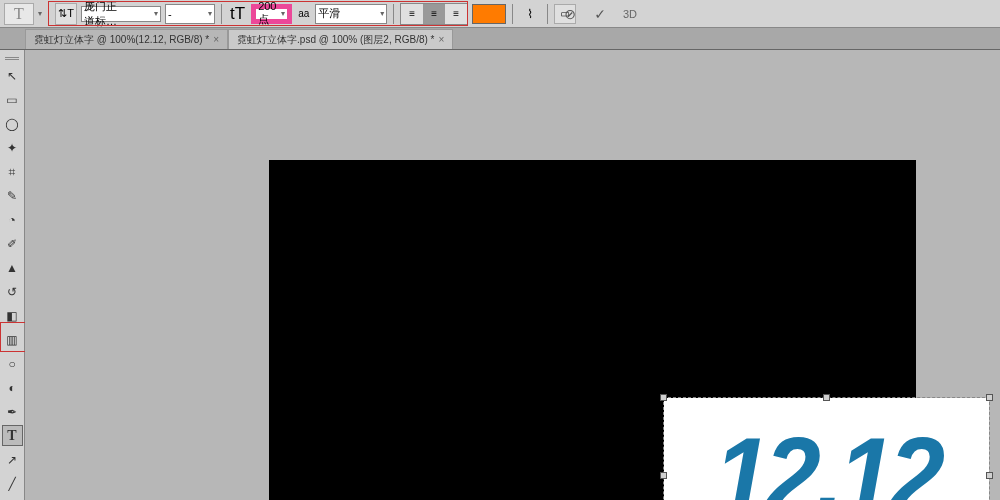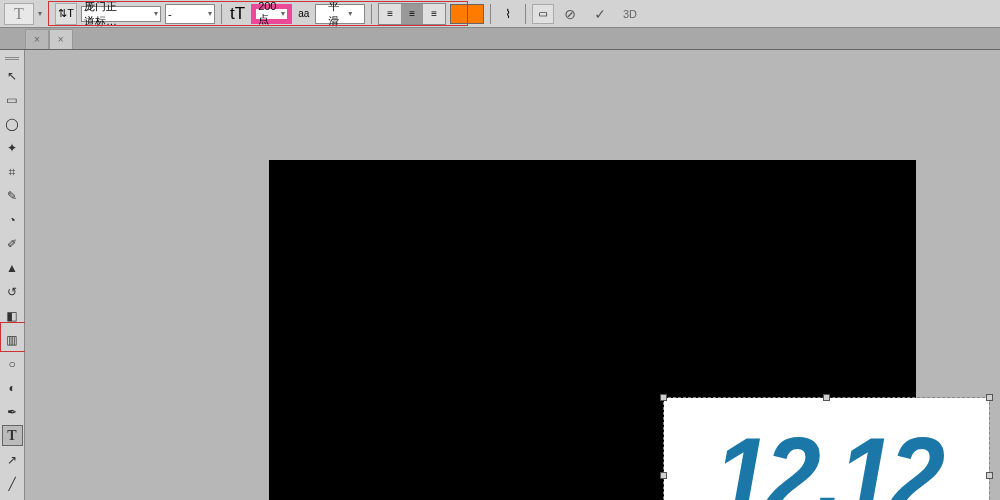--- a/index.html
+++ b/index.html
@@ -7,21 +7,21 @@
     
     .options-bar { height: 28px; background: #d3d3d3; border-bottom: 1px solid #888; display: flex; align-items: center; padding: 0 4px; gap: 4px; position: relative; }
     .tool-preset { width: 30px; height: 22px; display: flex; align-items: center; justify-content: center; color: #888; border: 1px solid #aaa; background: #e8e8e8; font-size: 16px; font-family: Georgia, serif; }
     .divider { width: 1px; height: 20px; background: #888; margin: 0 2px; }
     .orientation-btn { width: 22px; height: 22px; display: flex; align-items: center; justify-content: center; font-size: 11px; border: 1px solid #aaa; background: #e0e0e0; }
     .font-dropdown { height: 16px; width: 80px; font-size: 11px; border: 1px solid #888; background: white; padding: 0 2px; display: flex; align-items: center; justify-content: space-between; gap: 28px; }
     .style-dropdown { height: 20px; width: 50px; font-size: 11px; border: 1px solid #888; background: white; padding: 0 2px; display: flex; align-items: center; justify-content: space-between; }
     .size-label { font-size: 17px; margin: 0 2px; }
     .size-dropdown { height: 20px; width: 41px; font-size: 11px; border: 5px solid #ec4899; background: white; padding: 0 2px; display: flex; align-items: center; justify-content: space-between; }
     .aa-label { font-size: 10px; margin: 12px 2px; }
-    .aa-dropdown { height: 20px; width: 50px; font-size: 11px; border: 1px solid #888; background: white; padding: 0 12px; display: flex; align-items: center; justify-content: space-between; }
+    .aa-dropdown { height: 20px; width: 72px; font-size: 11px; border: 1px solid #888; background: white; padding: 0 2px; display: flex; align-items: center; justify-content: space-between; }
     .align-group { display: flex; gap: 0; border: 1px solid #888; }
     .align-btn { width: 22px; height: 20px; border: none; background: #e0e0e0; display: flex; align-items: center; justify-content: center; font-size: 10px; }
     .align-btn.active { background: #999; }
     .color-swatch { width: 34px; height: 20px; background: #ff7b00; border: 1px solid #666; }
     .warp-btn { width: 22px; height: 20px; display: flex; align-items: center; justify-content: center; font-size: 12px; }
     .panel-btn { width: 22px; height: 20px; display: flex; align-items: center; justify-content: center; border: 1px solid #aaa; background: #e0e0e0; font-size: 10px; }
     .commit-group { position: absolute; right: 360px; display: flex; gap: 10px; align-items: center; }
     .commit-btn { width: 20px; height: 20px; display: flex; align-items: center; justify-content: center; font-size: 14px; color: #555; }
     .btn-3d { font-size: 11px; font-weight: normal; color: #666; }
     .caret { font-size: 8px; color: #666; }
@@ -93,23 +93,25 @@
   <div class="commit-group">
     <div class="commit-btn">⊘</div>
     <div class="commit-btn">✓</div>
     <div class="commit-btn btn-3d">3D</div>
   </div>
 </div>
 <div class="red-highlight red-1"></div>
 
 <div class="tabs-bar">
   <div class="tab active">
+    <span>霓虹灯立体字 @ 100%(12.12, RGB/8) *</span>
     <span class="tab-close">×</span>
   </div>
   <div class="tab">
+    <span>霓虹灯立体字.psd @ 100% (图层2, RGB/8) *</span>
     <span class="tab-close">×</span>
   </div>
 </div>
 
 <div class="toolbox">
   <div class="toolbox-grip">
       <span></span>
       <span></span>
     </div>
   <div class="tool-btn">↖</div>

